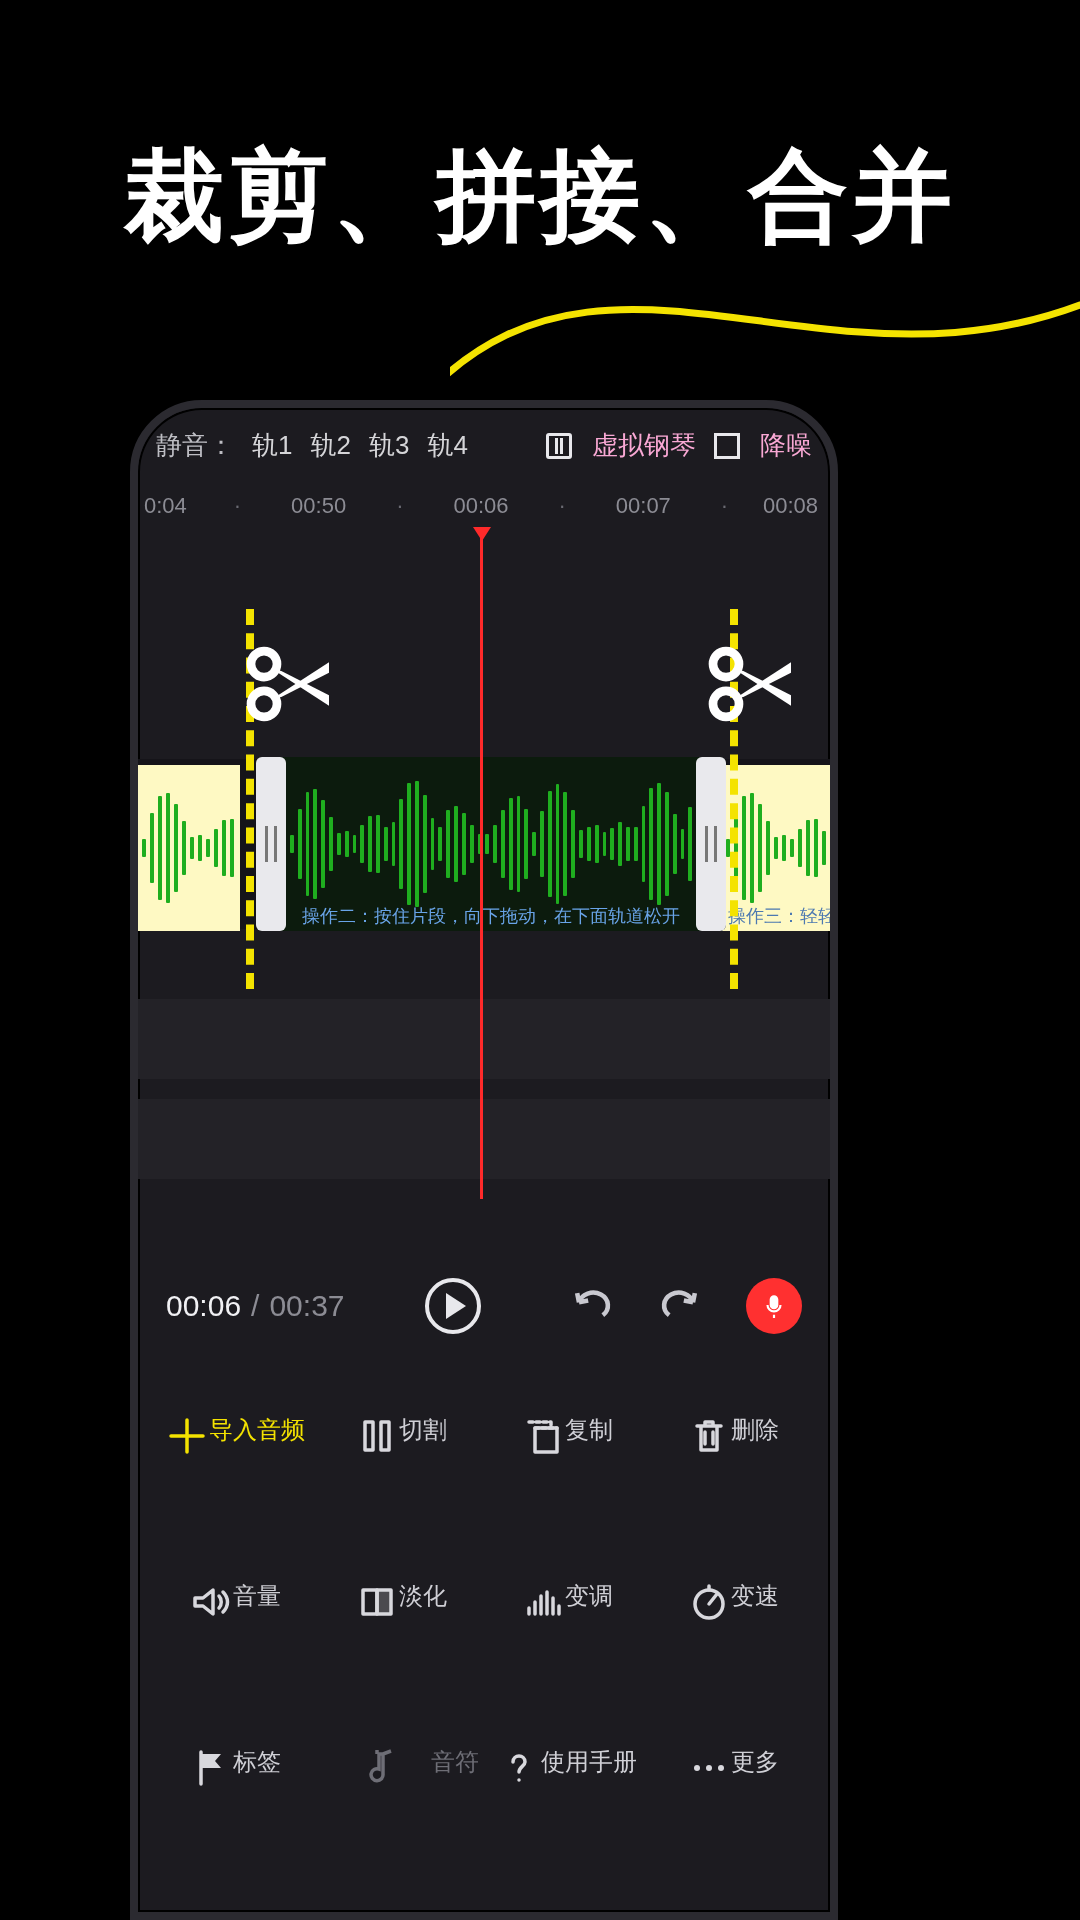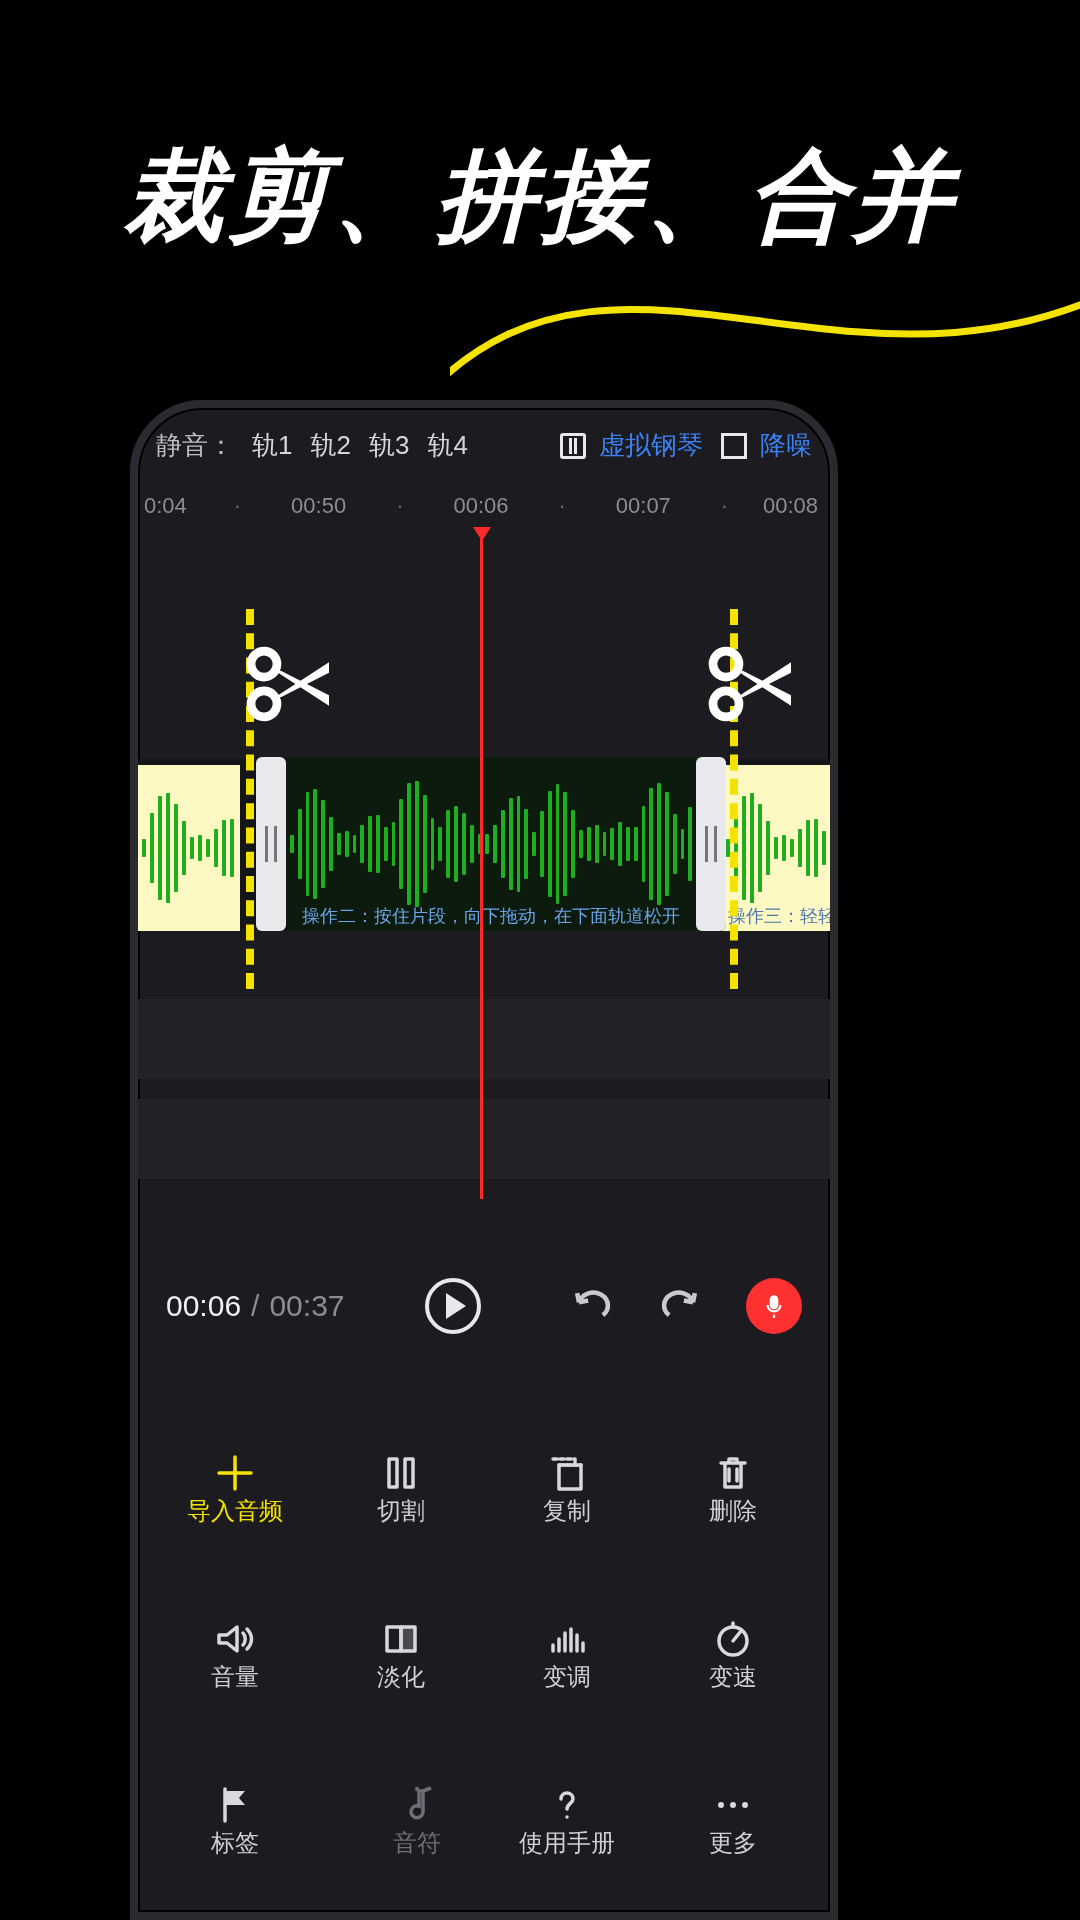--- a/index.html
+++ b/index.html
@@ -3,21 +3,21 @@
 <meta charset="utf-8">
 <style>
   * { box-sizing: border-box; margin: 0; padding: 0; }
   html, body { width: 1080px; height: 1920px; background: #000; font-family: -apple-system, "PingFang SC", "Microsoft YaHei", sans-serif; overflow: hidden; }
   .page { position: relative; width: 1080px; height: 1920px; }
 
   
   .hero {
     position: absolute; top: 130px; left: 0; right: 0;
     text-align: center; color: #fff;
-    font-size: 100px; font-weight: 700; font-style: italic;
+    font-size: 100px; font-weight: 700; 
     letter-spacing: 4px;
   }
   
   .swoosh {
     position: absolute; top: 230px; left: 450px; width: 700px; height: 200px;
     pointer-events: none;
   }
 
   
   .phone {
@@ -35,22 +35,22 @@
   
   .topbar {
     display: flex; align-items: center; gap: 18px;
     padding: 20px 18px 6px 18px;
     font-size: 26px; color: #d5d5d8;
   }
   .topbar .label-mute { color: #bdbdc3; }
   .topbar .track { color: #d5d5d8; }
   .topbar .spacer { flex: 1; }
   .topbar .piano, .topbar .denoise {
-    display: inline-flex; align-items: center; gap: 13px;
-    color: #3b82f6;
+    display: inline-flex; align-items: center; gap: 20px;
+    color: #f9a8d4;
   }
   .topbar .box-icon, .topbar .checkbox-icon {
     display: inline-block; width: 26px; height: 26px;
     border: 3px solid #e8e8ec;
   }
   .topbar .box-icon { border-radius: 3px; position: relative; }
   .topbar .box-icon::before, .topbar .box-icon::after {
     content: ""; position: absolute; top: 2px; bottom: 2px; width: 3px; background: #e8e8ec;
   }
   .topbar .box-icon::before { left: 6px; }
@@ -173,21 +173,21 @@
 
   
   .tools {
     position: absolute; left: 0; right: 0; top: 980px; bottom: 0;
     display: grid; grid-template-columns: repeat(4, 1fr);
     grid-auto-rows: 150px;
     padding: 26px 14px 0 14px;
     row-gap: 16px;
   }
   .tool {
-    display: flex; flex-direction: column; align-items: center; justify-content: center;
+    display: flex; flex-direction: row; align-items: flex-start; justify-content: center;
     color: #d8d8dd;
   }
   .tool .ic { width: 44px; height: 44px; display: flex; align-items: center; justify-content: center; }
   .tool .ic svg { width: 44px; height: 44px; }
   .tool .lbl { font-size: 24px; color: #cfcfd5; }
   .tool.accent .ic { color: #f4e300; }
   .tool.accent .lbl { color: #f4e300; }
   .tool.dim .ic, .tool.dim .lbl { color: #6e6e76; margin-left: 32px; }
 
 </style>

